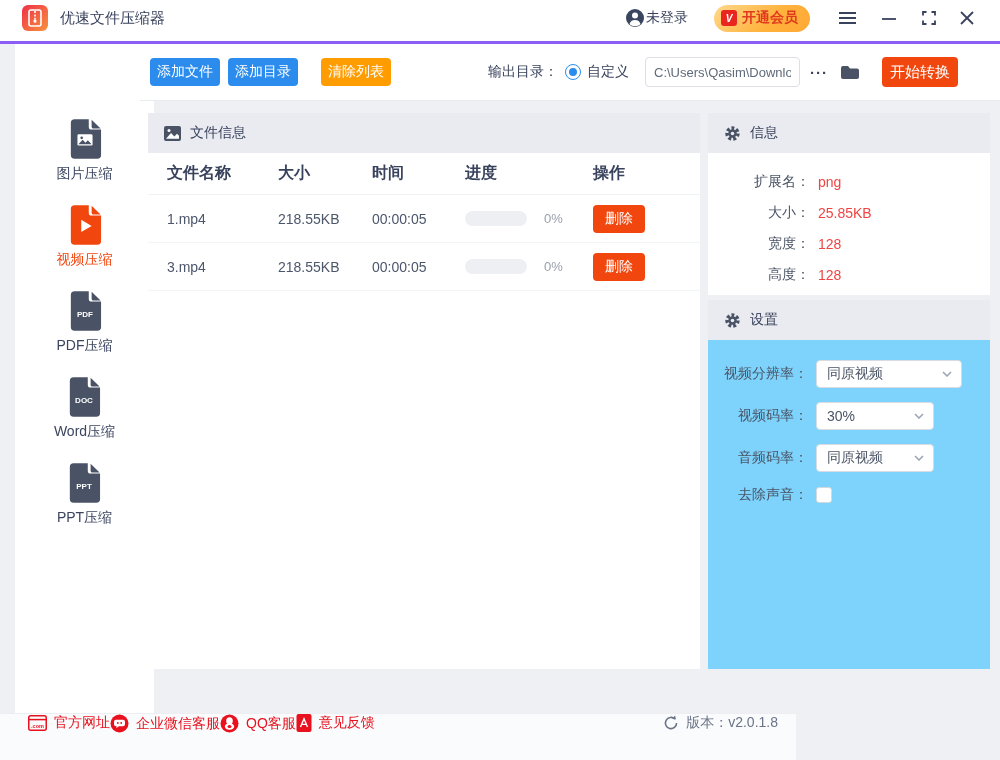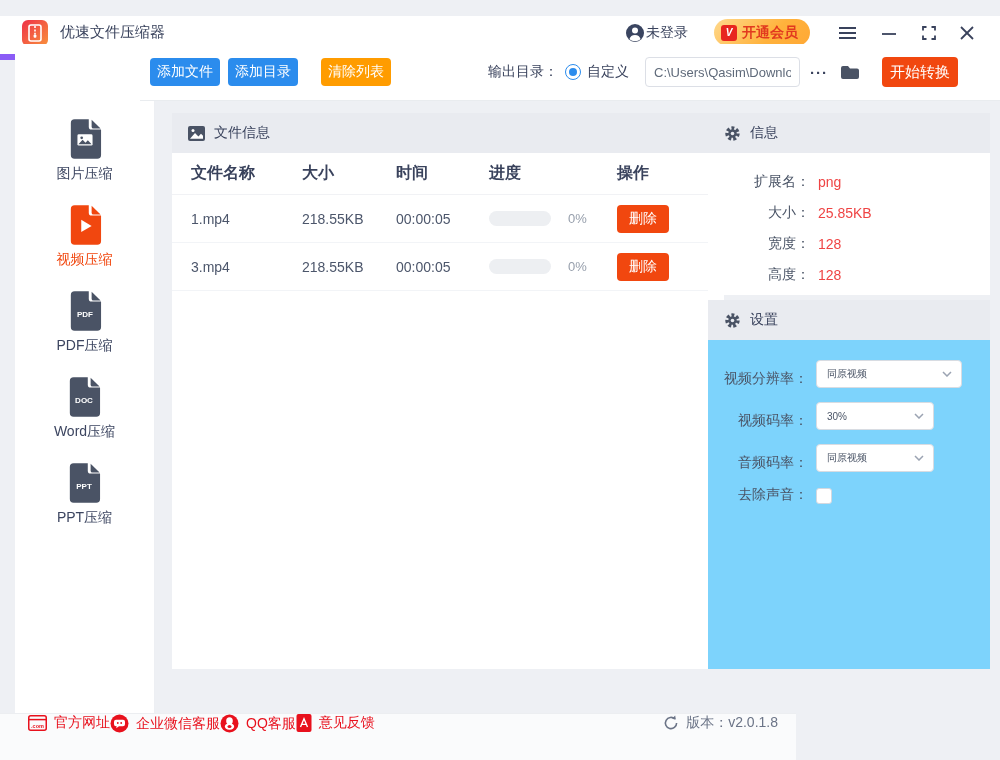--- a/index.html
+++ b/index.html
@@ -2,21 +2,21 @@
 <html><head>
 <meta charset="utf-8">
 <style>
   * { margin:0; padding:0; box-sizing:border-box; }
   html,body { width:1000px; height:760px; }
   body { font-family:"Liberation Sans","DejaVu Sans",sans-serif; overflow:hidden; }
   .window { position:relative; width:1000px; height:760px; background:#eef0f4; }
 
   
   .titlebar { position:absolute; left:0; top:0; width:1000px; height:44px; background:#fff;
-              border-bottom:6px solid #8b5cf6; display:flex; align-items:center; padding:0 20px 5px 22px;margin-top:16px; }
+              border-bottom:3px solid #8b5cf6; display:flex; align-items:center; padding:0 20px 5px 22px; }
   .app-icon { width:26px; height:26px; flex:none; }
   .app-title { margin-left:12px; font-size:15px; font-weight:500; color:#39425c; }
   .tb-right { margin-left:auto; display:flex; align-items:center; }
   .login { display:flex; align-items:center; gap:1px; cursor:pointer; }
   .login-text { font-size:14px; color:#39425c; }
   .vip-btn { margin-left:26px; height:27px; border:none; border-radius:14px; cursor:pointer;
              background:linear-gradient(135deg,#ffd98c 0%,#ffb23c 60%,#ffa835 100%);
              display:flex; align-items:center; gap:5px; padding:0 12px 0 7px; }
   .vip-badge { width:16px; height:16px; background:#e8251f; border-radius:3px; color:#fff;
                font-size:10px; font-weight:bold; font-style:italic; display:flex; align-items:center; justify-content:center; }
@@ -47,42 +47,42 @@
   .more-btn { margin-left:8px; width:22px; font-size:15px; font-weight:bold; color:#39425c; letter-spacing:1px;
               background:none; border:none; cursor:pointer; }
   .folder-btn { margin-left:10px; cursor:pointer; display:flex; align-items:center; }
   .start-btn { margin-left:22px; width:76px; height:30px; background:#f1470f; border:none; border-radius:4px;
                color:#fff; font-size:15px; cursor:pointer; }
 
   
   .main { position:absolute; left:140px; top:101px; width:860px; height:612px; }
   .panel-header { height:40px; background:#e9ebf0; display:flex; align-items:center; padding-left:16px; gap:9px;
                   font-size:14px; color:#39425c; }
-  .file-panel { position:absolute; left:8px; top:12px; width:552px; height:556px; background:#fff;margin-left:24px; }
+  .file-panel { position:absolute; left:8px; top:12px; width:552px; height:556px; background:#fff; }
   .grid-row { display:grid; grid-template-columns:111px 94px 93px 128px 1fr; align-items:center; padding-left:19px; }
   .table-head { height:42px; font-size:16px; font-weight:bold; color:#39425c; border-bottom:1px solid #f1f2f5; }
   .file-row { height:48px; font-size:14px; color:#4c566b; border-bottom:1px solid #f2f4f7; }
   .prog-cell { display:flex; align-items:center; }
   .prog-pill { width:62px; height:15px; border-radius:8px; background:#edeff2; overflow:hidden; }
   .prog-pct { margin-left:17px; font-size:13px; color:#98a0ad; }
   .del-btn { width:52px; height:28px; background:#f1470f; border:none; border-radius:4px; color:#fff; font-size:14px; cursor:pointer; }
 
   .info-panel { position:absolute; left:568px; top:12px; width:282px; height:182px; background:#fff; }
   .info-body { padding-top:13px; }
   .info-row { display:flex; align-items:center; height:31px; font-size:14px; }
   .info-label { width:102px; text-align:right; color:#4a5466; flex:none; }
   .info-value { margin-left:8px; color:#ef4444; }
 
   .settings-panel { position:absolute; left:568px; top:199px; width:282px; height:369px; background:#7dd3fc; }
   .set-body { padding-top:20px; }
-  .set-row { display:flex; align-items:flex-end; margin-bottom:14px; }
+  .set-row { display:flex; align-items:center; margin-bottom:14px; }
   .set-label { width:100px; text-align:right; font-size:14px; color:#4a5466; flex:none; }
   .select { margin-left:8px; height:28px; border:1px solid #d8dce2; border-radius:4px; background:#fff;
             display:flex; align-items:center; justify-content:space-between; padding:0 9px 0 10px;
-            font-size:10px; color:#4a5466; cursor:pointer; }
+            font-size:14px; color:#4a5466; cursor:pointer; }
   .select.wide { width:146px; }
   .select.narrow { width:118px; }
   .checkbox { margin-left:8px; width:16px; height:16px; border:1px solid #d4d8df; border-radius:3px;
               background:#fff; appearance:none; cursor:pointer; }
 
   
   .footer { position:absolute; left:0; top:713px; width:796px; height:47px; background:#fafbfc;
             border-top:1px solid #eceef1; display:flex; align-items:flex-start; padding:0 18px 0 28px; }
   .f-link { display:flex; align-items:center; gap:7px; font-size:14px; color:#e8111d; cursor:pointer; }
   .f-version { margin-left:auto; display:flex; align-items:center; gap:7px; font-size:14px; color:#6b7487; }

